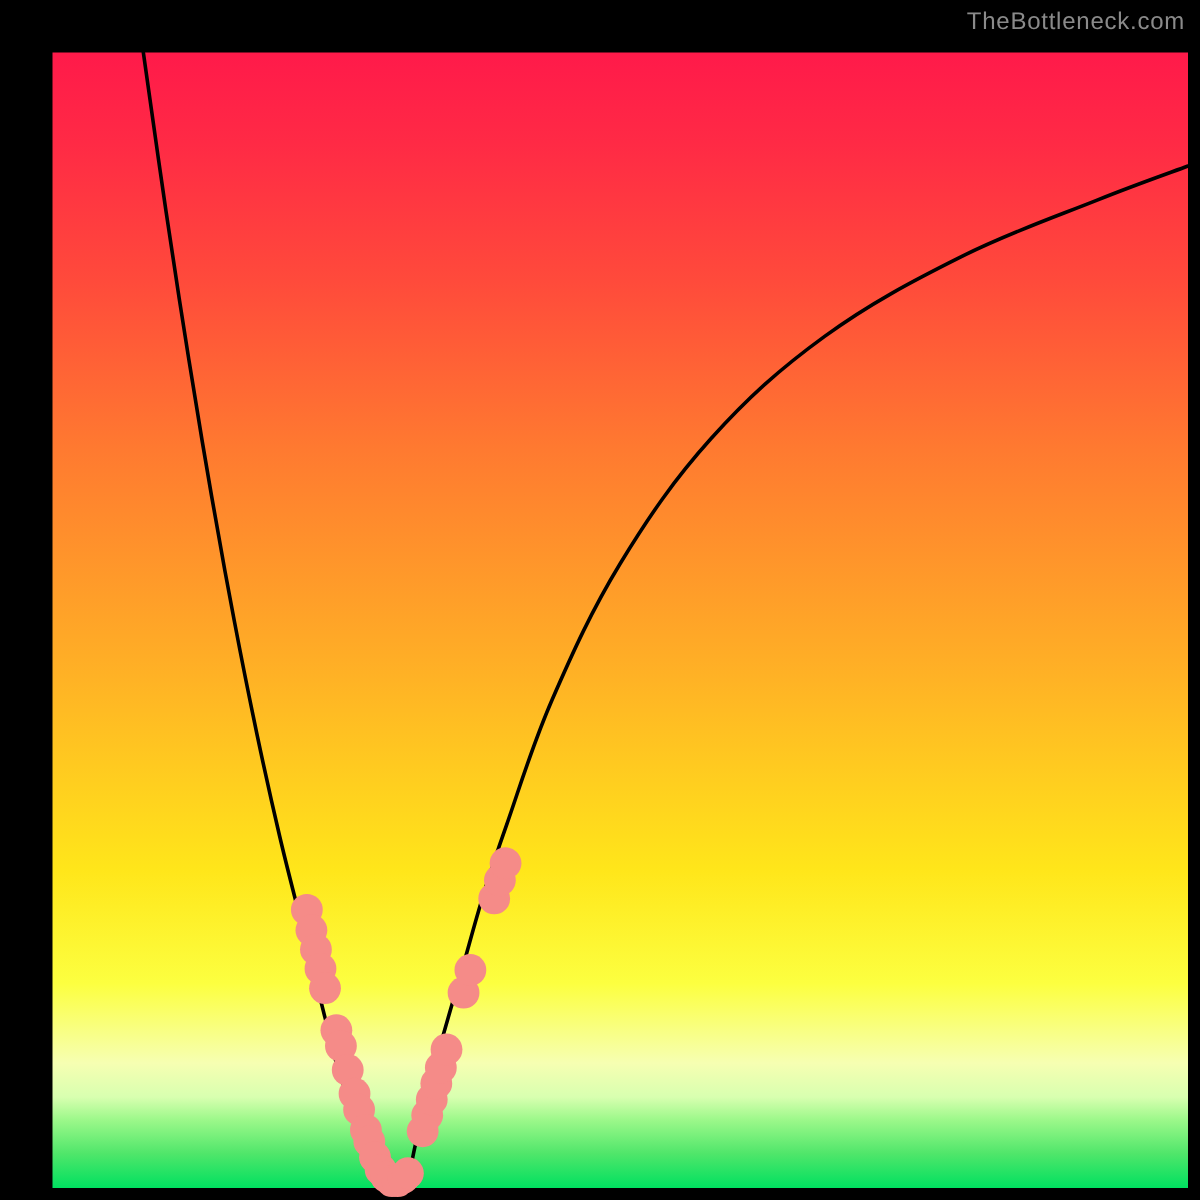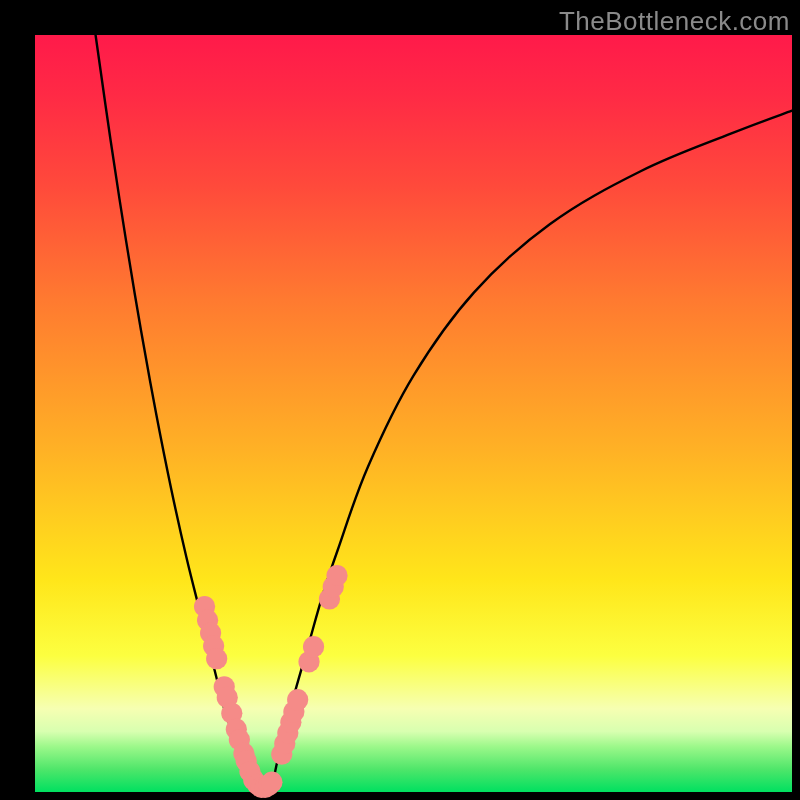--- a/index.html
+++ b/index.html
@@ -36,21 +36,21 @@
       #9cf88a 94%,
       #4fe66a 97%,
       #00e060 100%
     );
   }
   .watermark {
     position: absolute;
     top: 6px;
     right: 10px;
     color: #8a8a8a;
-    font-size: 26px;
+    font-size: 16px;
     font-weight: 500;
     letter-spacing: 0.5px;
     user-select: none;
   }
   svg.curve {
     position: absolute;
     left: 0;
     top: 0;
     width: 757px;
     height: 757px;

